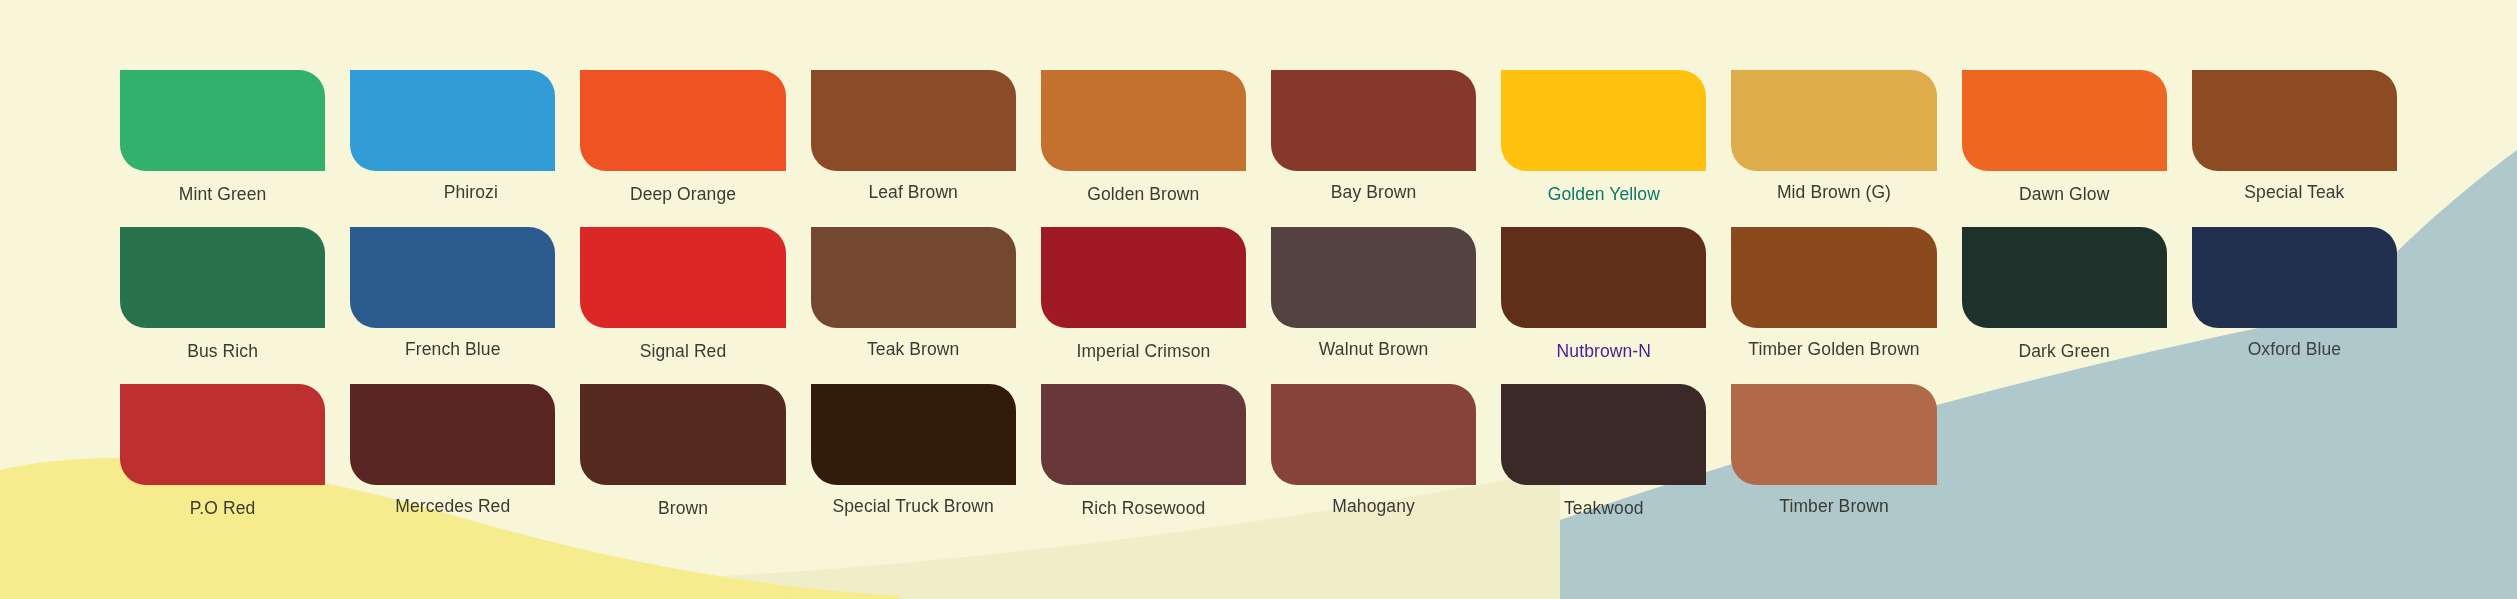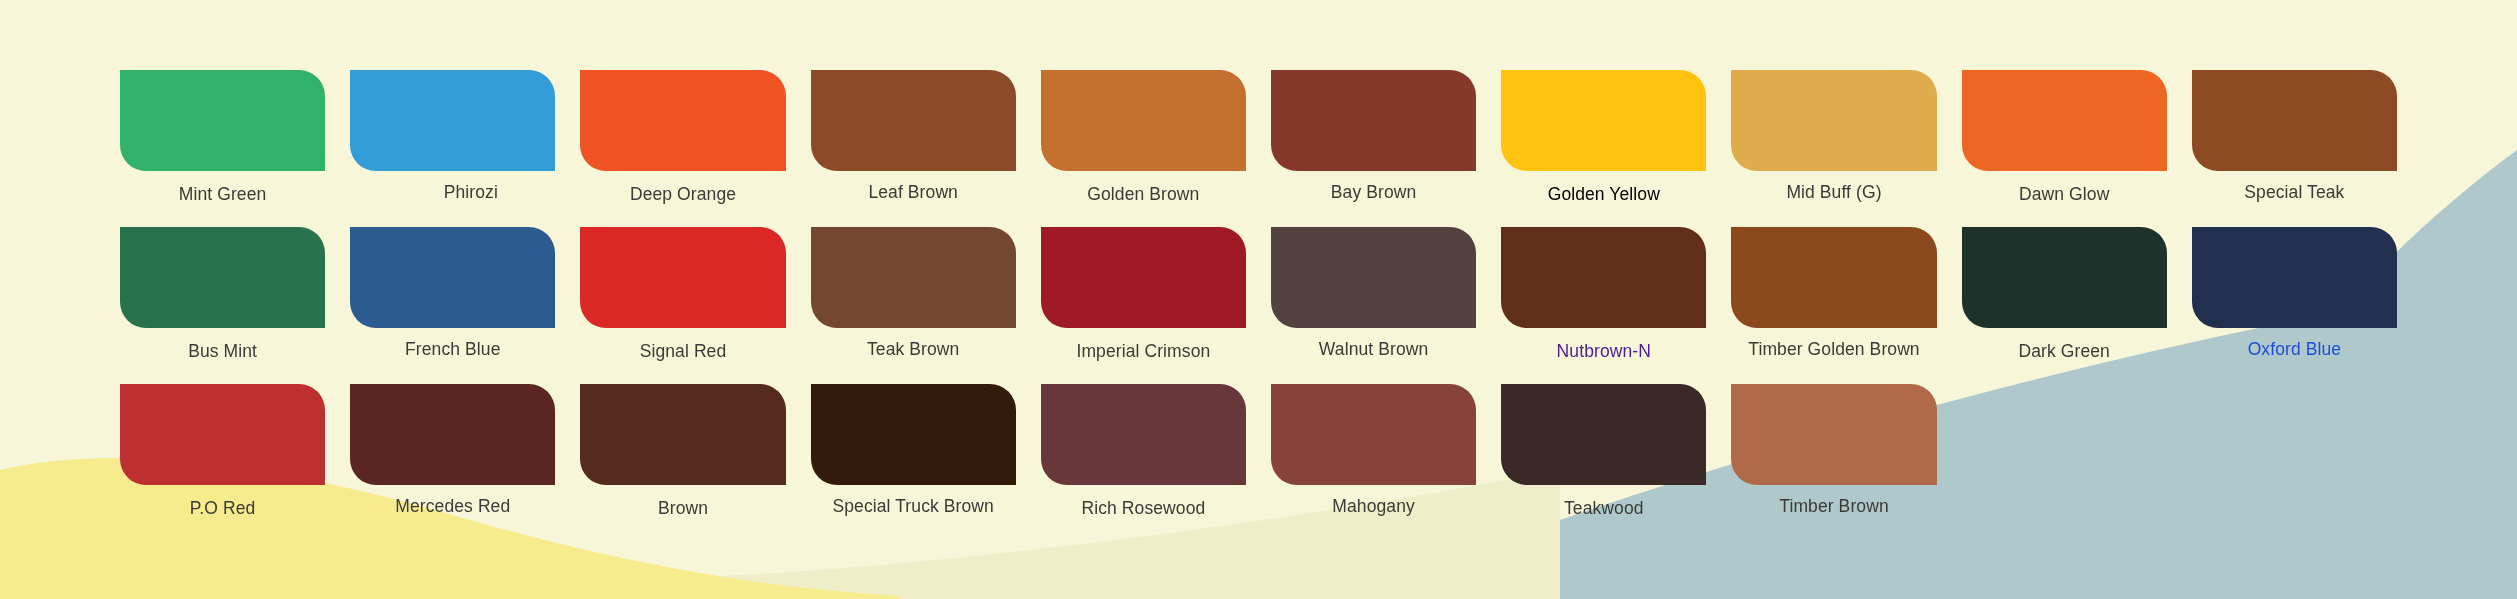--- a/index.html
+++ b/index.html
@@ -94,37 +94,37 @@
     <div class="swatch-card">
       <div class="swatch-chip" title="Golden Brown" style="background: rgb(196, 113, 47);"></div>
       <div class="swatch-label" style="color: rgb(59, 59, 54);">Golden Brown</div>
     </div>
     <div class="swatch-card nudge-up">
       <div class="swatch-chip" title="Bay Brown" style="background: rgb(134, 57, 42);"></div>
       <div class="swatch-label" style="color: rgb(59, 59, 54);">Bay Brown</div>
     </div>
     <div class="swatch-card">
       <div class="swatch-chip" title="Golden Yellow" style="background: rgb(255, 194, 14);"></div>
-      <div class="swatch-label" style="color: #000000;">Golden Yellow</div>
+      <div class="swatch-label" style="color: #0f766e;">Golden Yellow</div>
     </div>
     <div class="swatch-card nudge-up">
       <div class="swatch-chip" title="Mid Buff (G)" style="background: rgb(223, 172, 75);"></div>
-      <div class="swatch-label" style="color: rgb(59, 59, 54);">Mid Buff (G)</div>
+      <div class="swatch-label" style="color: rgb(59, 59, 54);">Mid Brown (G)</div>
     </div>
     <div class="swatch-card">
       <div class="swatch-chip" title="Dawn Glow" style="background: rgb(238, 103, 34);"></div>
       <div class="swatch-label" style="color: rgb(59, 59, 54);">Dawn Glow</div>
     </div>
     <div class="swatch-card nudge-up">
       <div class="swatch-chip" title="Special Teak" style="background: rgb(141, 75, 36);"></div>
       <div class="swatch-label" style="color: rgb(59, 59, 54);">Special Teak</div>
     </div>
     <div class="swatch-card">
       <div class="swatch-chip" title="Bus Green" style="background: rgb(40, 115, 76);"></div>
-      <div class="swatch-label" style="color: rgb(59, 59, 54);">Bus Mint</div>
+      <div class="swatch-label" style="color: rgb(59, 59, 54);">Bus Rich</div>
     </div>
     <div class="swatch-card nudge-up">
       <div class="swatch-chip" title="French Blue" style="background: rgb(43, 91, 143);"></div>
       <div class="swatch-label" style="color: rgb(59, 59, 54); text-align: right;">French Blue</div>
     </div>
     <div class="swatch-card">
       <div class="swatch-chip" title="Signal Red" style="background: rgb(219, 39, 38);"></div>
       <div class="swatch-label" style="color: rgb(59, 59, 54);">Signal Red</div>
     </div>
     <div class="swatch-card nudge-up">
@@ -146,21 +146,21 @@
     <div class="swatch-card nudge-up">
       <div class="swatch-chip" title="Timber Golden Brown" style="background: rgb(138, 74, 29);"></div>
       <div class="swatch-label" style="color: rgb(59, 59, 54);">Timber Golden Brown</div>
     </div>
     <div class="swatch-card">
       <div class="swatch-chip" title="Dark Green" style="background: rgb(30, 50, 43);"></div>
       <div class="swatch-label" style="color: rgb(59, 59, 54);">Dark Green</div>
     </div>
     <div class="swatch-card nudge-up">
       <div class="swatch-chip" title="Oxford Blue" style="background: rgb(34, 48, 79);"></div>
-      <div class="swatch-label" style="color: #1d4ed8;">Oxford Blue</div>
+      <div class="swatch-label" style="color: #404040;">Oxford Blue</div>
     </div>
     <div class="swatch-card">
       <div class="swatch-chip" title="P.O Red" style="background: rgb(190, 47, 47);"></div>
       <div class="swatch-label" style="color: rgb(59, 59, 54);">P.O Red</div>
     </div>
     <div class="swatch-card nudge-up">
       <div class="swatch-chip" title="Mercedes Red" style="background: rgb(90, 37, 34);"></div>
       <div class="swatch-label" style="color: rgb(59, 59, 54);">Mercedes Red</div>
     </div>
     <div class="swatch-card">

